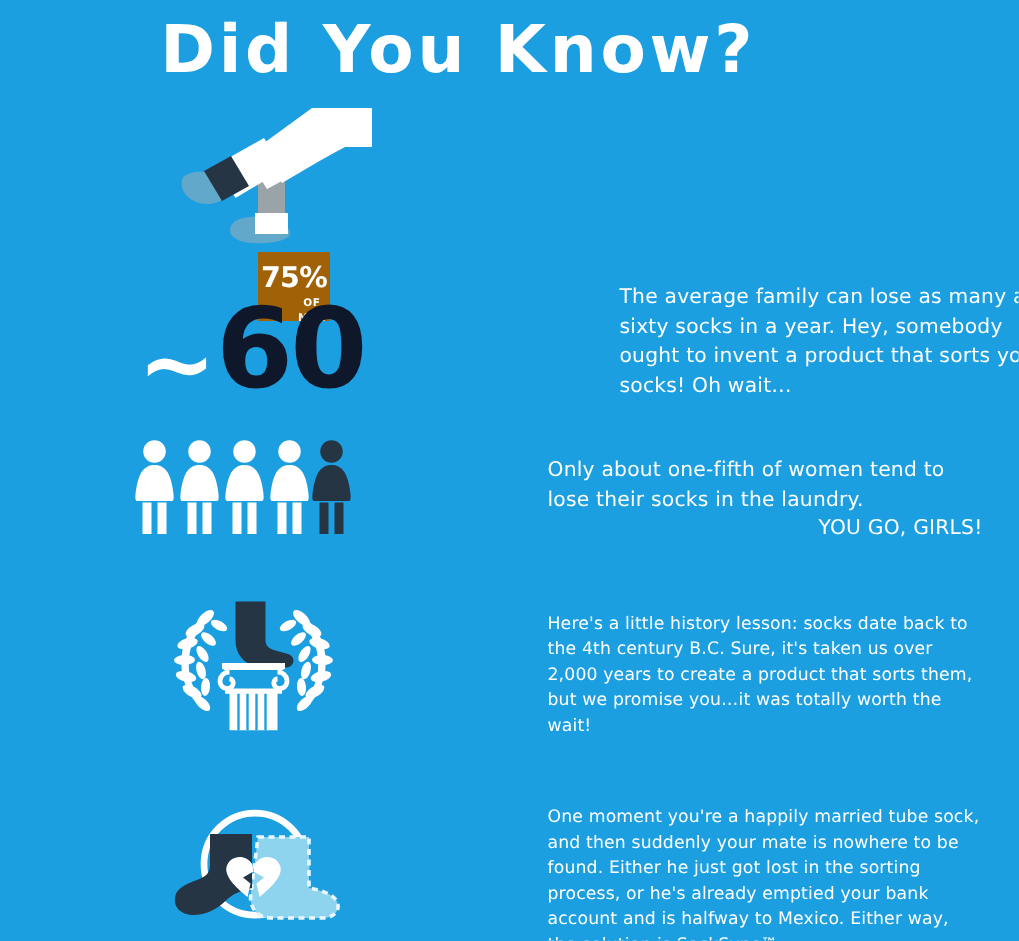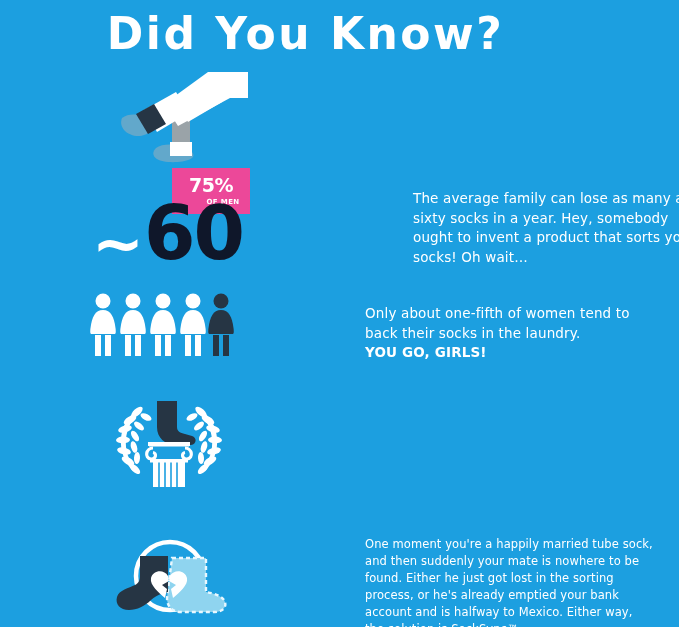--- a/index.html
+++ b/index.html
@@ -64,32 +64,33 @@
     font-size: 13.5px;
     line-height: 19.5px;
     letter-spacing: 0.15px;
   }
   .small-text p {
     font-size: 11.5px;
     line-height: 17px;
     letter-spacing: 0.1px;
   }
   .emph {
-    font-weight: bold;
+    font-weight: normal;
     letter-spacing: 0.3px;
+    text-align: right;
   }
 
   
   #row1 { top: 60px; height: 110px; }
   .legs-wrap { position: absolute; left: 110px; top: 10px; width: 160px; height: 95px; }
   .badge {
     position: absolute;
     left: 172px; top: 108px;
-    width: 78px; height: 46px;
-    background: #ec4899;
+    width: 48px; height: 46px;
+    background: #a16207;
     color: #ffffff;
     text-align: center;
   }
   .badge .pct {
     display: block;
     font-size: 19px;
     font-weight: bold;
     font-family: "DejaVu Sans", sans-serif;
     line-height: 19px;
     padding-top: 8px;
@@ -219,21 +220,21 @@
           <g fill="#263544" transform="translate(118,0)">
             <circle cx="15" cy="9" r="7.5"></circle>
             <path d="M15 18 c-8 0 -11 7 -12.5 18 c-0.6 4.5 -0.2 6 1 6 h23 c1.2 0 1.6 -1.5 1 -6 c-1.5 -11 -4.5 -18 -12.5 -18 Z"></path>
             <rect x="7" y="43" width="6" height="21"></rect>
             <rect x="17" y="43" width="6" height="21"></rect>
           </g>
         </svg>
       </div>
     </div>
     <div class="text-cell big-text" style="top:12px;">
-      <p>Only about one-fifth of women tend to back their socks in the laundry.</p>
+      <p>Only about one-fifth of women tend to lose their socks in the laundry.</p>
       <p class="emph">YOU GO, GIRLS!</p>
     </div>
   </div>
 
   <div class="row" id="row4">
     <div class="icon-cell">
       <div class="column-icon">
         <svg width="122" height="92" viewBox="0 0 122 92">
 
           <g fill="#ffffff">
@@ -283,20 +284,23 @@
           <g stroke="#1c9fe0" stroke-width="1.6">
             <line x1="51" y1="66" x2="51" y2="92"></line>
             <line x1="57" y1="66" x2="57" y2="92"></line>
             <line x1="63" y1="66" x2="63" y2="92"></line>
             <line x1="69" y1="66" x2="69" y2="92"></line>
           </g>
           <rect x="42" y="64" width="38" height="3.5" fill="#ffffff"></rect>
         </svg>
       </div>
     </div>
+    <div class="text-cell small-text" style="top:12px;">
+      <p>Here's a little history lesson: socks date back to the 4th century B.C.  Sure, it's taken us over 2,000 years to create a product that sorts them, but we promise you…it was totally worth the wait!</p>
+    </div>
   </div>
 
   <div class="row" id="row5">
     <div class="icon-cell">
       <div class="socks-icon">
         <svg width="120" height="95" viewBox="0 0 120 95">
 
           <circle cx="60" cy="46" r="34" fill="none" stroke="#ffffff" stroke-width="4.5"></circle>
 
           <path d="M62 28 h34 v34 c0 0 14 2 18 8 c4 6 -1 12 -9 12 h-34 c-9 0 -14 -6 -14 -14 Z" fill="#8fd4ef" stroke="#e8f7fe" stroke-width="2.4" stroke-dasharray="4 3"></path>

